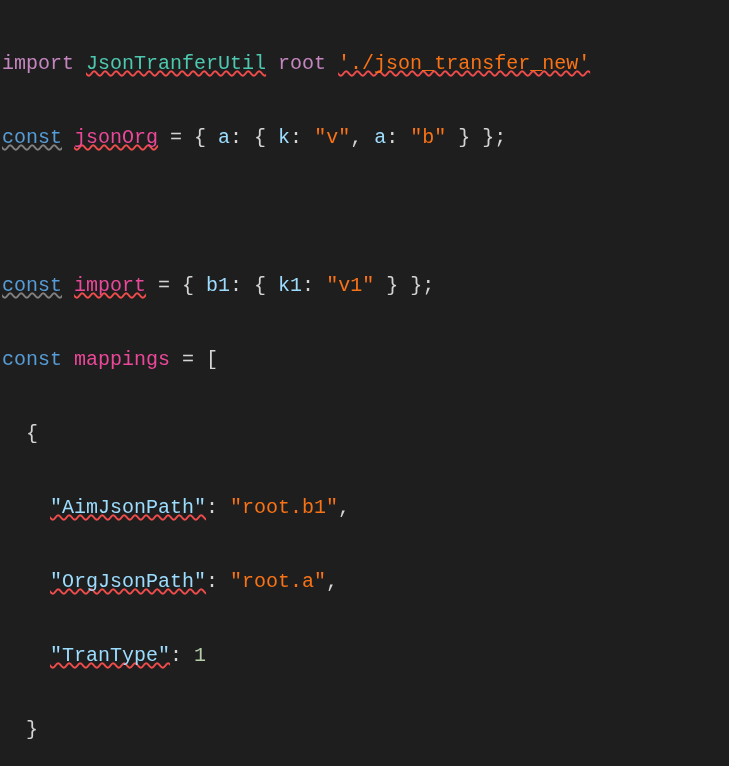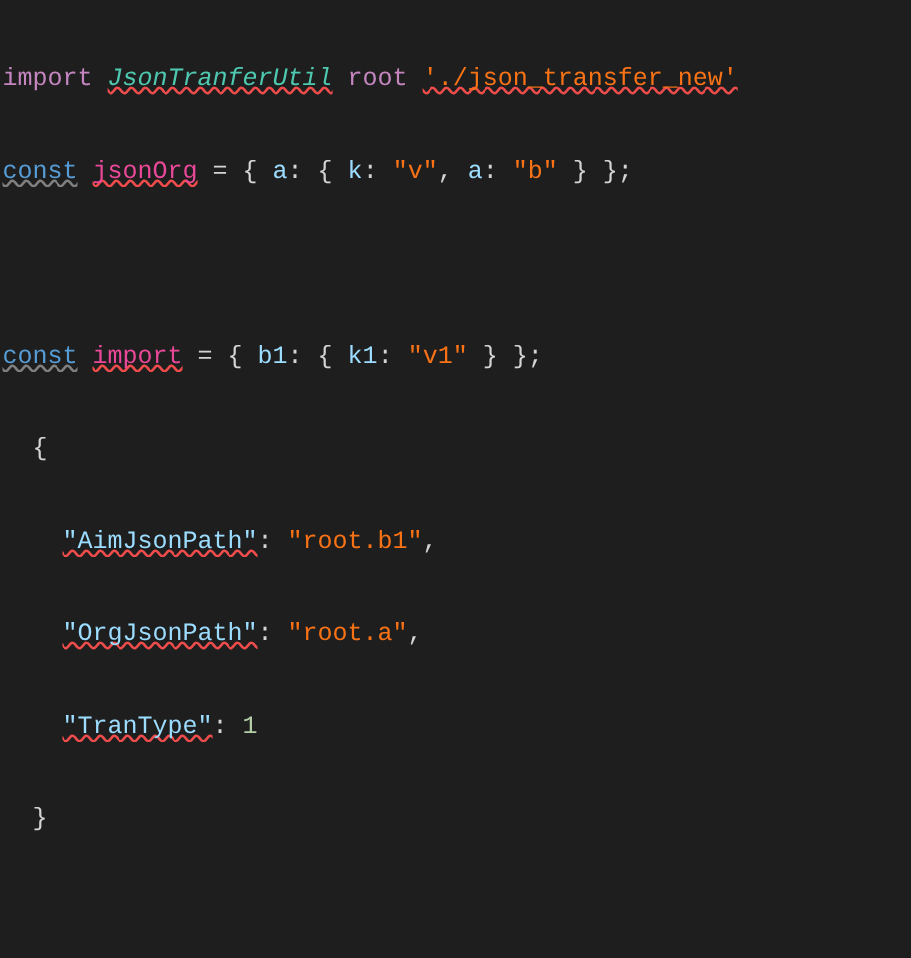--- a/index.html
+++ b/index.html
@@ -20,21 +20,21 @@
     }
     .code-container {
       white-space: pre;
       padding-left: 2px;
     }
     .line {
       display: block;
     }
     .kw-import { color: #c586c0; }
     .kw-const { color: #569cd6; text-align: right; }
-    .class-name { color: #4ec9b0; font-style: italic; }
+    .class-name { color: #4ec9b0; }
     .var-name { color: #ec4899; }
     .string { color: #f97316; }
     .punct { color: #d4d4d4; }
     .brace { color: #d4d4d4; }
     .number { color: #b5cea8; }
     .prop { color: #9cdcfe; }
     
     .squiggle-red {
       text-decoration: underline wavy #f14c4c;
       text-decoration-skip-ink: none;
@@ -45,20 +45,21 @@
     }
   </style>
 </head>
 <body>
 
 <div class="code-container">
 <span class="line"><span class="kw-import">import</span> <span class="class-name squiggle-red">JsonTranferUtil</span> <span class="kw-import">root</span> <span class="string squiggle-red">'./json_transfer_new'</span></span>
 <span class="line"><span class="kw-const squiggle-gray">const</span> <span class="var-name squiggle-red">jsonOrg</span><span class="punct"> = { </span><span class="prop">a</span><span class="punct">: { </span><span class="prop">k</span><span class="punct">: </span><span class="string">"v"</span><span class="punct">, </span><span class="prop">a</span><span class="punct">: </span><span class="string">"b"</span><span class="punct"> } };</span></span>
 <span class="line"> </span>
 <span class="line"><span class="kw-const squiggle-gray">const</span> <span class="var-name squiggle-red">import</span><span class="punct"> = { </span><span class="prop">b1</span><span class="punct">: { </span><span class="prop">k1</span><span class="punct">: </span><span class="string">"v1"</span><span class="punct"> } };</span></span>
+<span class="line"><span class="kw-const">const</span> <span class="var-name">mappings</span><span class="punct"> = [</span></span>
 <span class="line"><span class="brace">  {</span></span>
 <span class="line"><span>    </span><span class="prop squiggle-red">"AimJsonPath"</span><span class="punct">: </span><span class="string">"root.b1"</span><span class="punct">,</span></span>
 <span class="line"><span>    </span><span class="prop squiggle-red">"OrgJsonPath"</span><span class="punct">: </span><span class="string">"root.a"</span><span class="punct">,</span></span>
 <span class="line"><span>    </span><span class="prop squiggle-red">"TranType"</span><span class="punct">: </span><span class="number">1</span></span>
 <span class="line"><span class="brace">  }</span></span>
 
 
 
 
 

